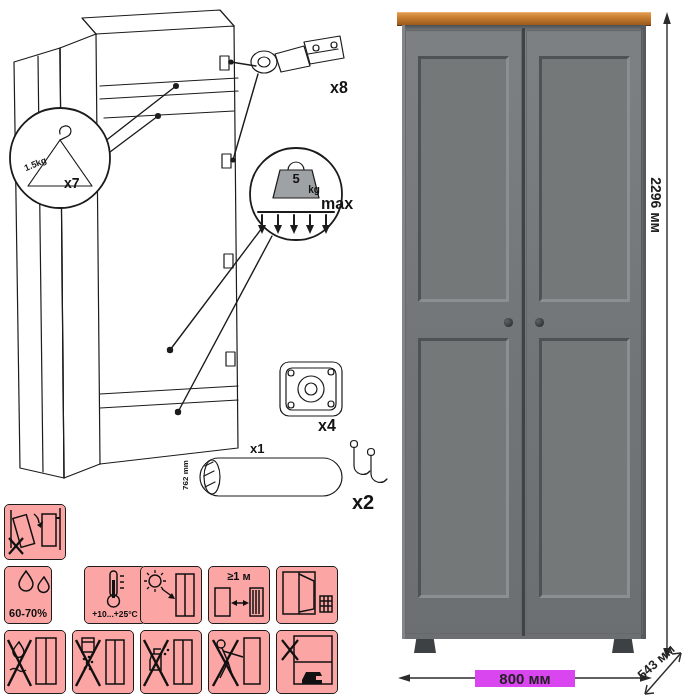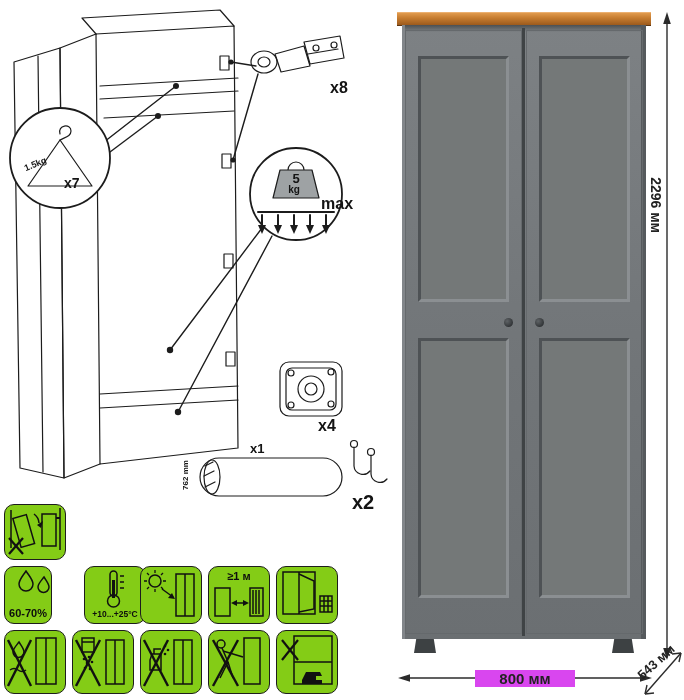--- a/index.html
+++ b/index.html
@@ -5,21 +5,21 @@
   *{margin:0;padding:0;box-sizing:border-box}
   html,body{background:#fff}
   body{font-family:"Liberation Sans",sans-serif;color:#111}
   .canvas{position:relative;width:684px;height:700px;background:#fff;overflow:hidden}
 
   
   .lbl{position:absolute;font-weight:700;color:#141414;white-space:nowrap;line-height:1}
   .dim{position:absolute;font-weight:700;color:#222;text-align:center;white-space:nowrap;line-height:1}
 
   
-  .ibox{position:absolute;border:1.6px solid #1d1d1d;border-radius:10px;background:#84cc16;overflow:hidden}
+  .ibox{position:absolute;border:1.6px solid #1d1d1d;border-radius:5px;background:#fca5a5;overflow:hidden}
   .ibox svg{position:absolute;left:1px;top:1px}
   .care-lbl{position:absolute;left:0;right:0;text-align:center;font-weight:700;color:#0d0d0d;white-space:nowrap}
 
   
   .wardrobe{position:absolute;left:400px;top:12px;width:248px;height:652px}
   .w-top{position:absolute;left:-3px;top:0;width:254px;height:13px;
          background:linear-gradient(180deg,#e09a4d 0%,#c77d30 40%,#9c5a1c 100%);
          border-top:1.5px solid #ecb070;box-shadow:0 1px 0 #5d3510}
   .w-body{position:absolute;left:2px;top:13px;width:244px;height:614px;
           background:linear-gradient(180deg,#7d8184,#717578 55%,#6b6f72)}
@@ -151,21 +151,21 @@
         <circle cx="25" cy="16" r="3.5"></circle>
         <path d="M25,19 L25,38 a9,9 0 0 0 16,5"></path>
       </g>
     </g>
   </svg>
 
   <span class="lbl" style="left:24px;top:160px;font-size:9px;transform:rotate(-22deg)">1.5kg</span>
   <span class="lbl" style="left:64px;top:176px;font-size:14px">x7</span>
 
   <span class="lbl" style="left:282px;top:172px;width:28px;text-align:center;font-size:13px">5</span>
-  <span class="lbl" style="left:280px;top:185px;width:28px;text-align:center;font-size:10px">kg</span>
+  <span class="lbl" style="left:300px;top:185px;width:28px;text-align:center;font-size:10px">kg</span>
   <span class="lbl" style="left:321px;top:196px;font-size:16px">max</span>
 
   <span class="lbl" style="left:330px;top:80px;font-size:16px">x8</span>
   <span class="lbl" style="left:318px;top:418px;font-size:16px">x4</span>
   <span class="lbl" style="left:250px;top:442px;font-size:13px">x1</span>
   <span class="lbl" style="left:166px;top:471px;width:40px;text-align:center;font-size:8px;transform:rotate(-90deg)">762 mm</span>
   <span class="lbl" style="left:352px;top:492px;font-size:20px">x2</span>
 
   <div class="ibox" style="left:4px;top:504px;width:62px;height:56px">
     <svg width="58" height="52" viewBox="0 0 58 52" stroke="#111" fill="none" stroke-width="1.5">

